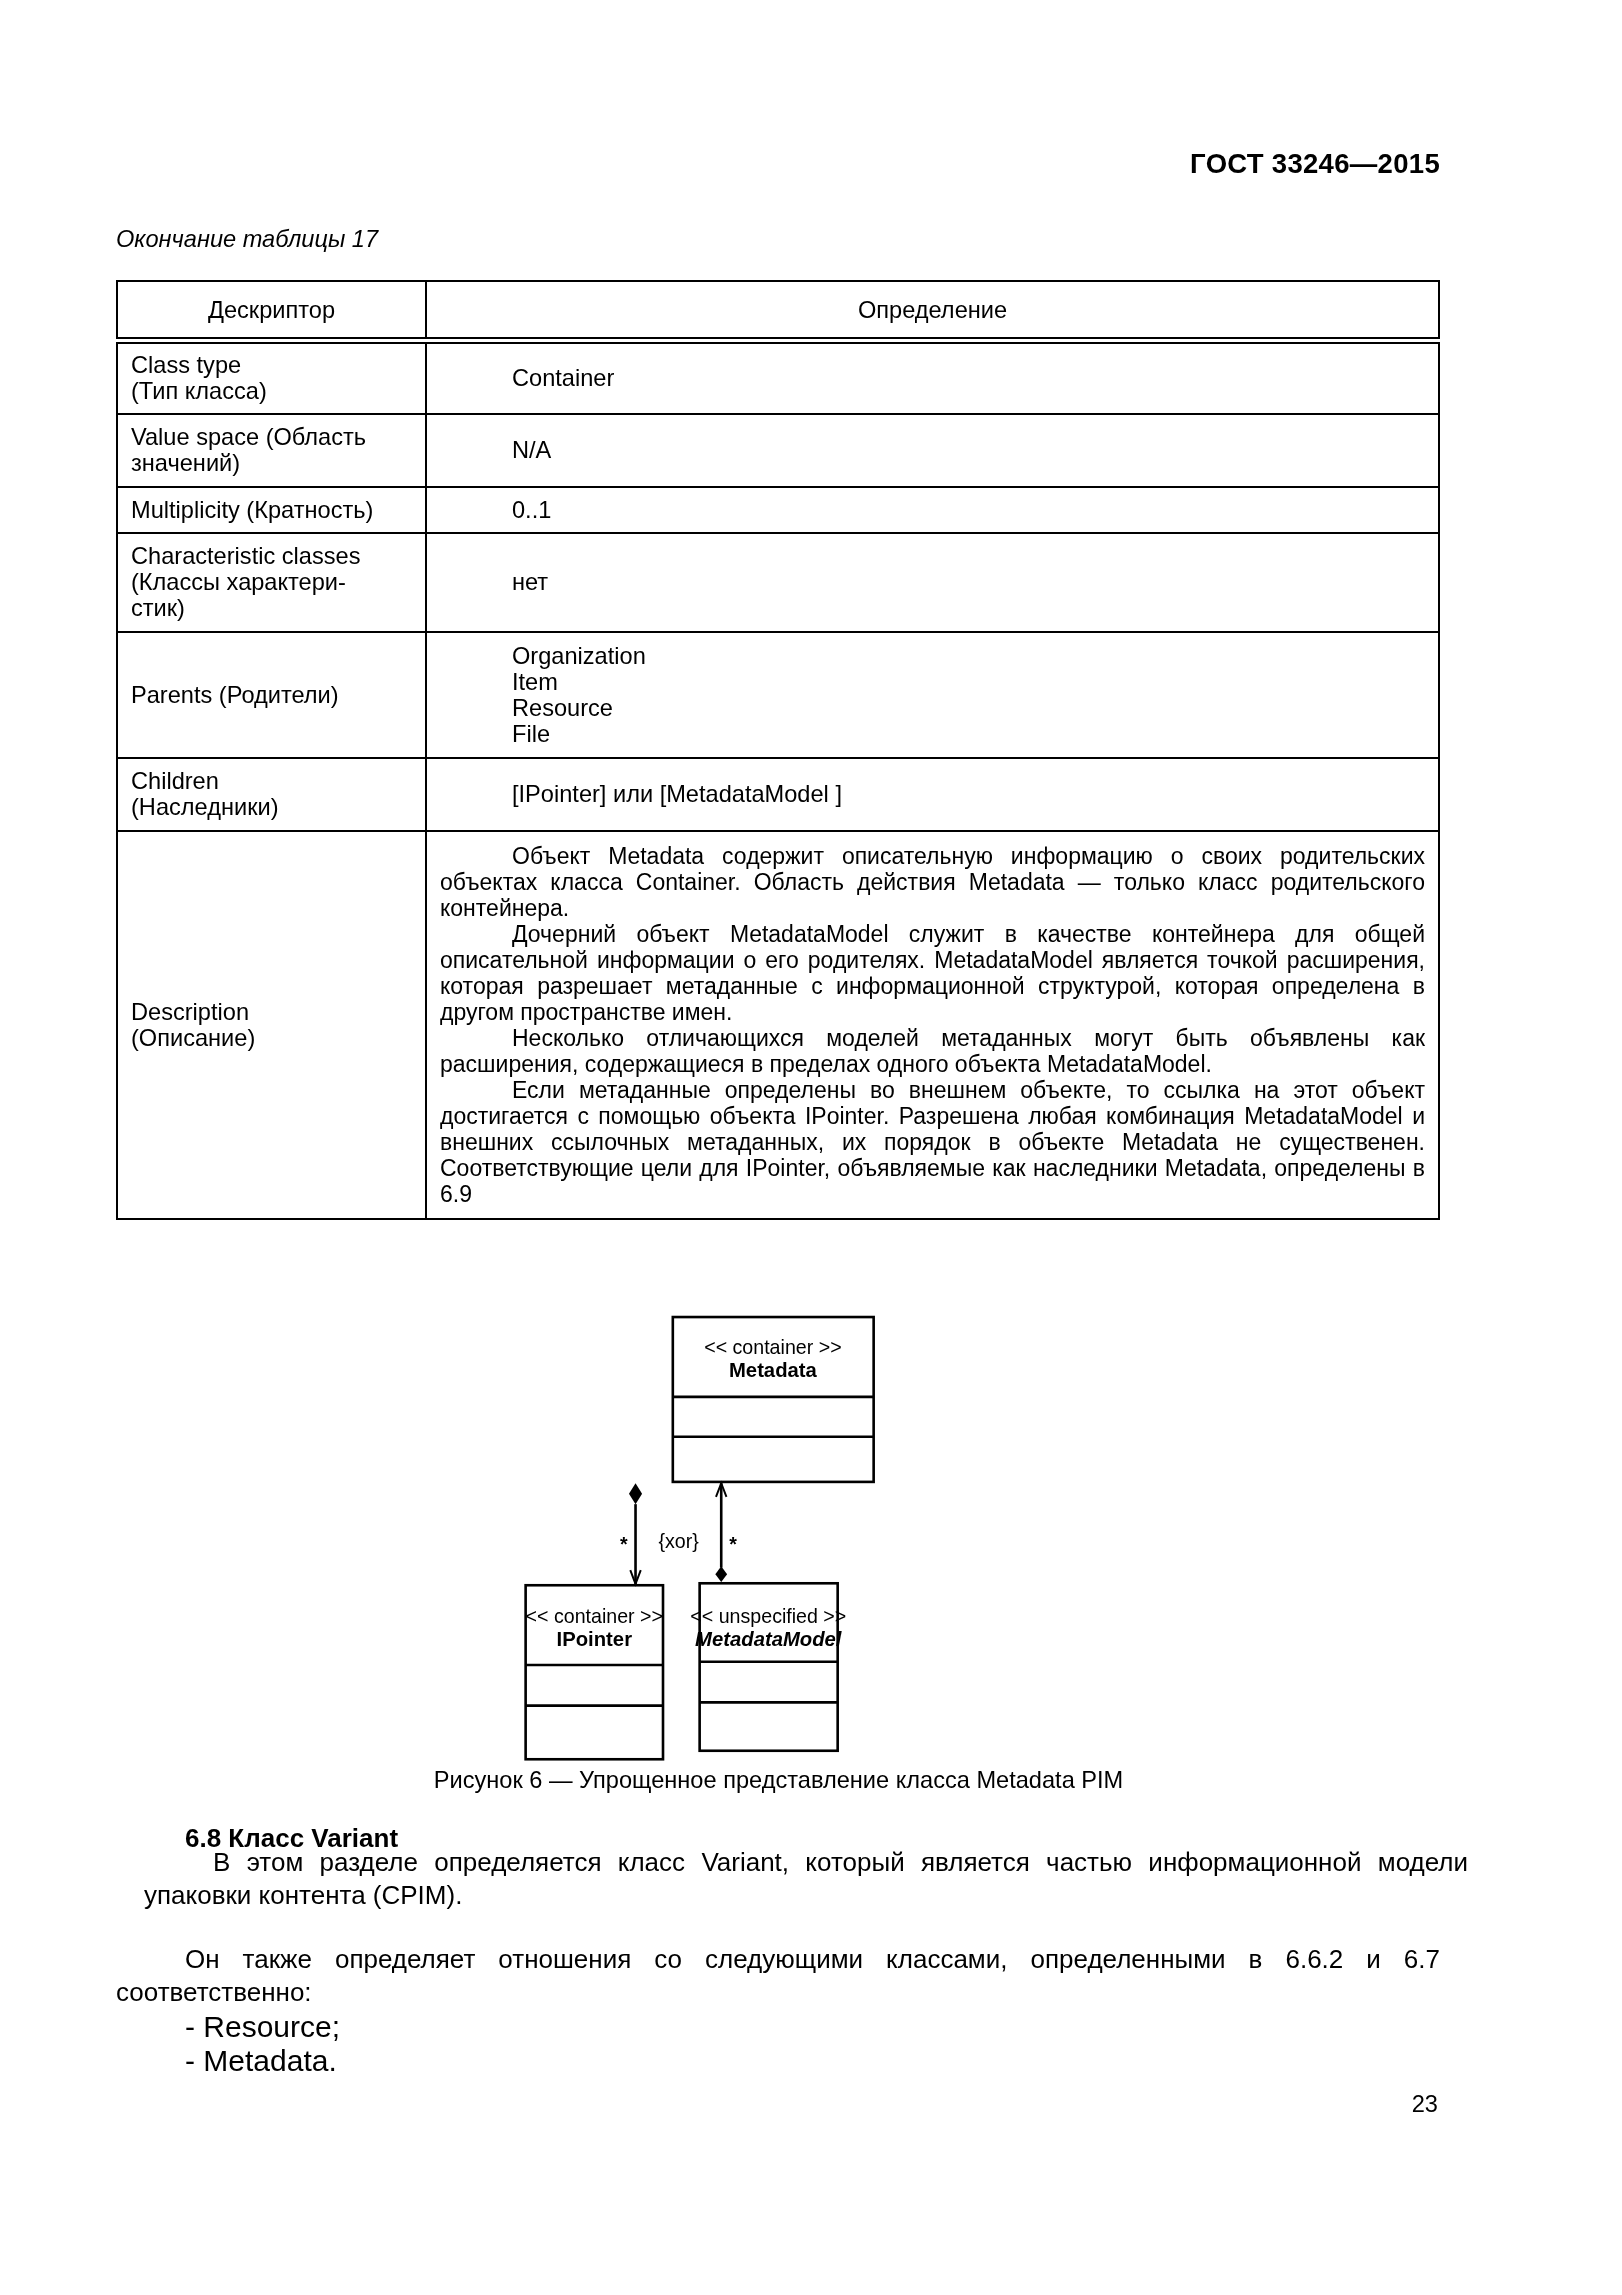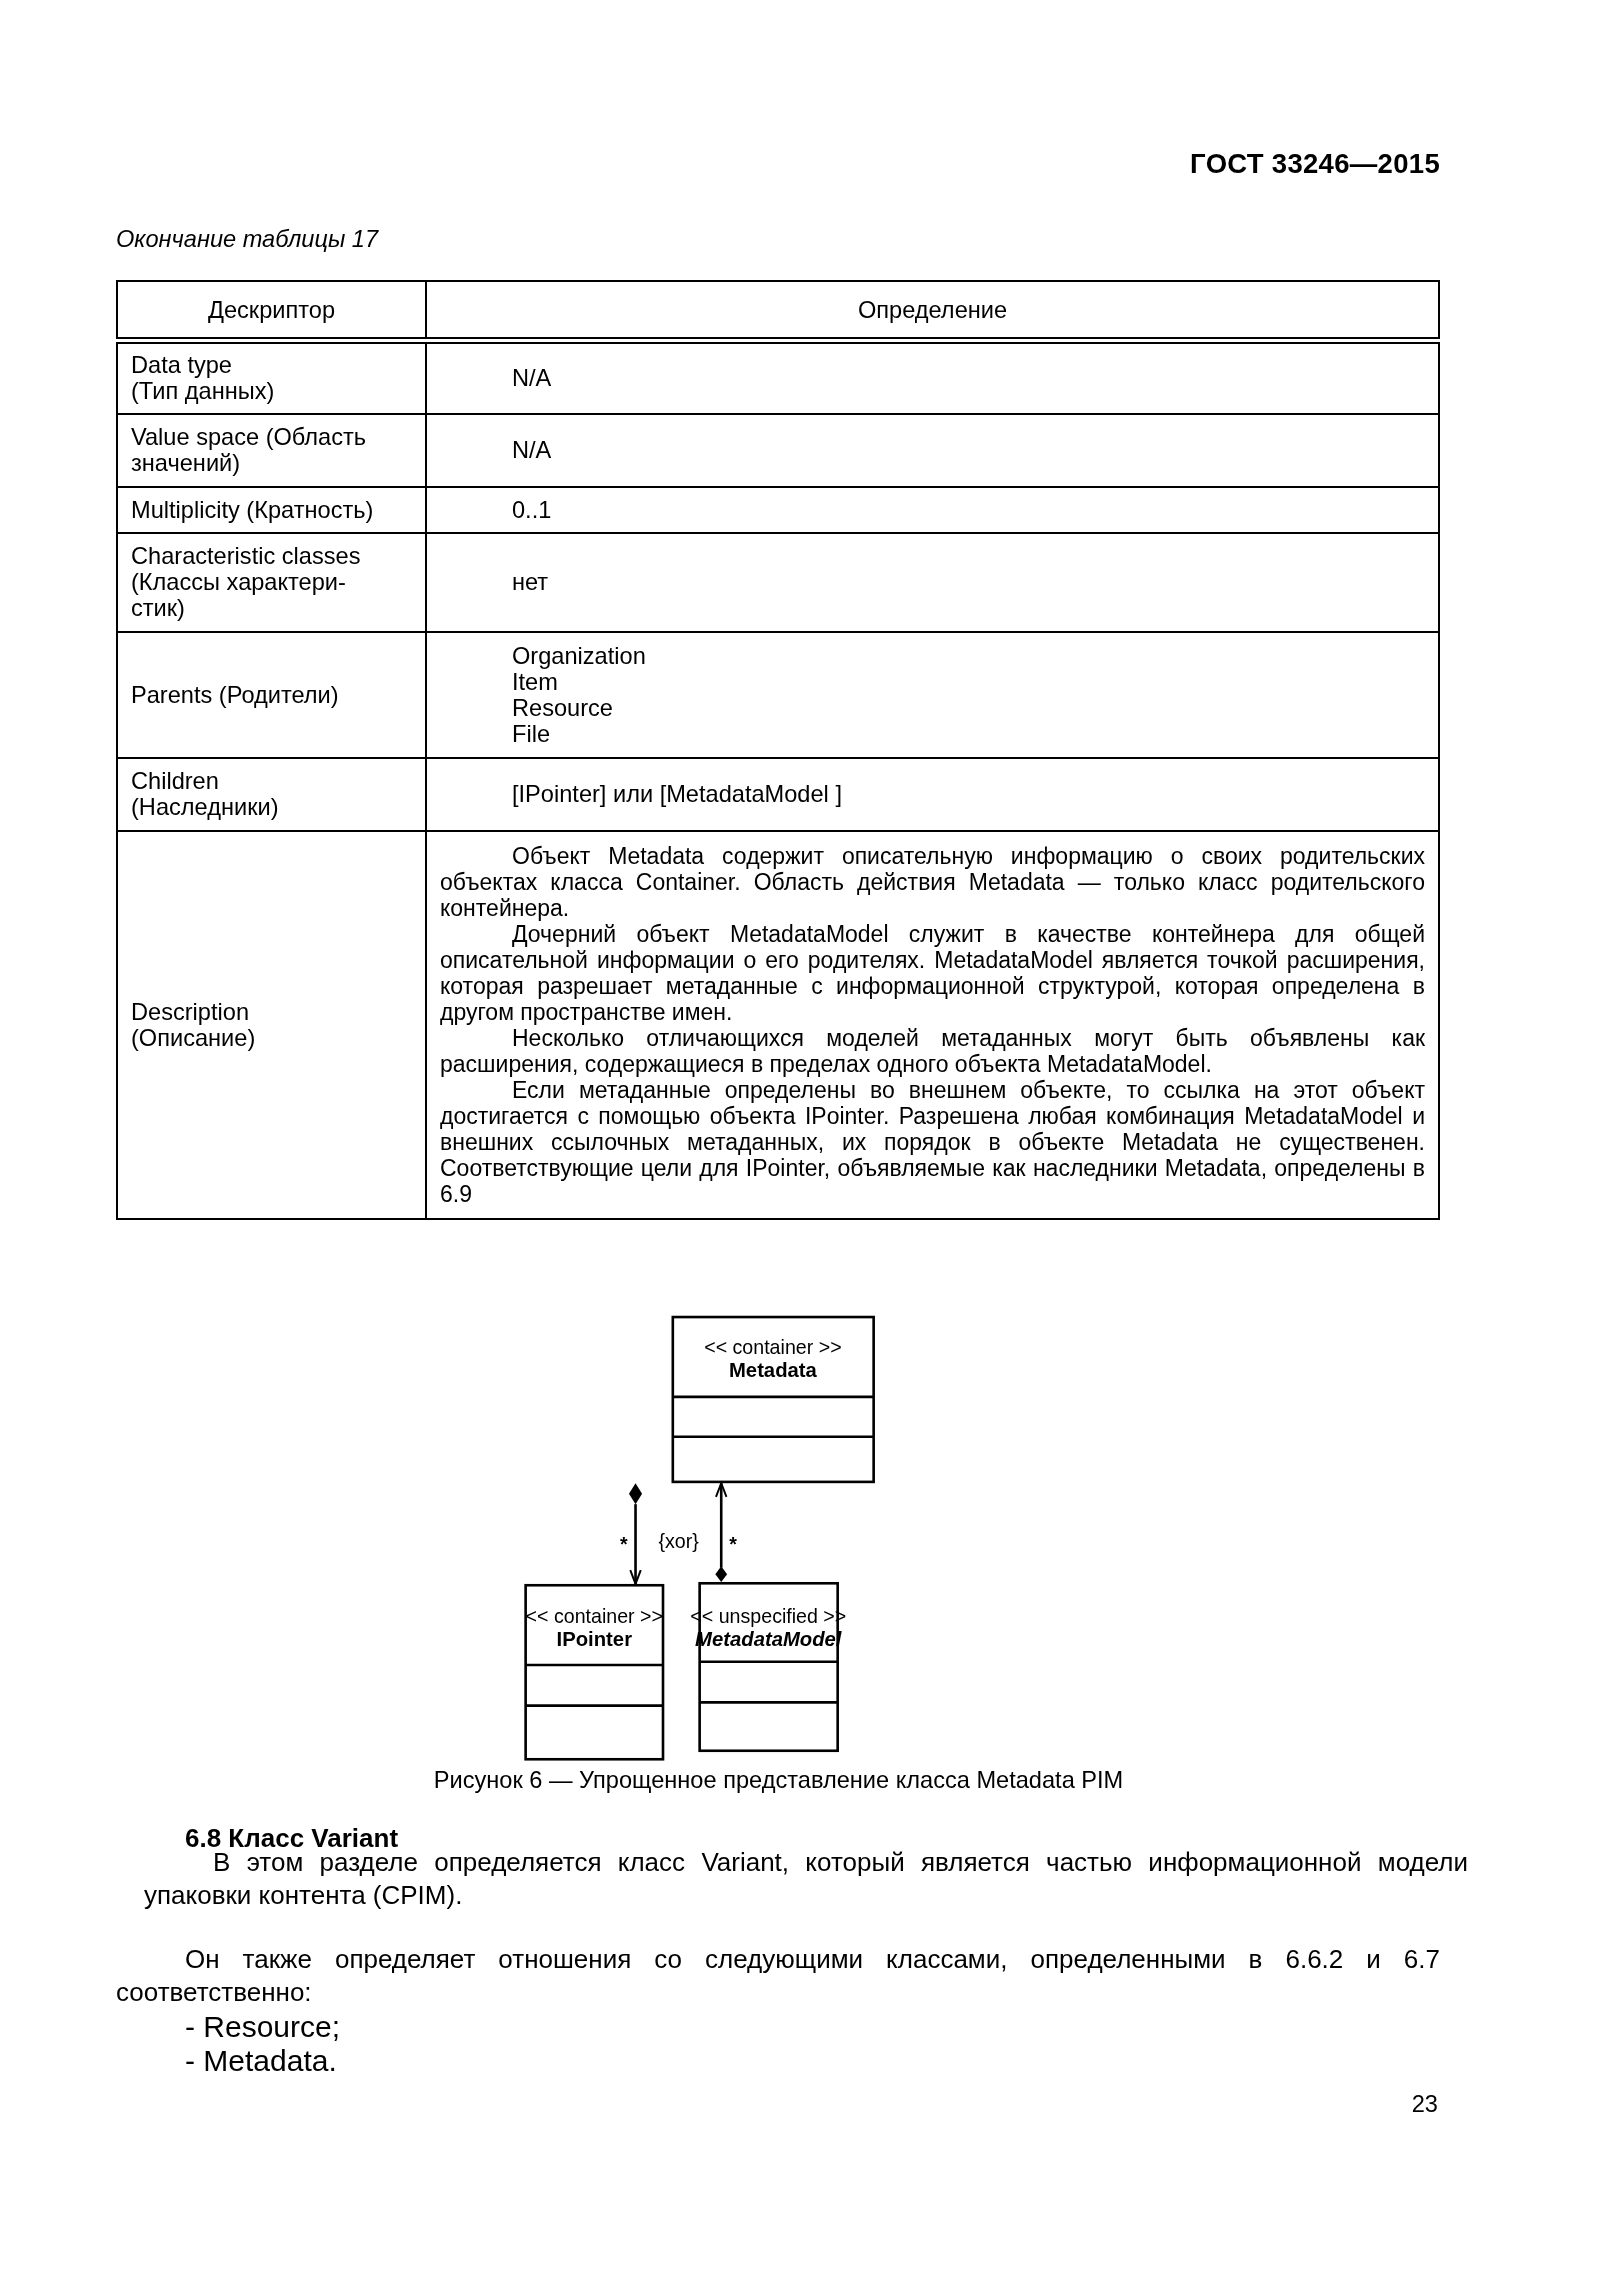--- a/index.html
+++ b/index.html
@@ -49,25 +49,25 @@
 <table id="spec-table" class="abs">
   <thead>
     <tr>
       <th class="col-desc" style="text-align:center">Дескриптор</th>
       <th>Определение</th>
     </tr>
   </thead>
   <tbody id="table-body">
       <tr class="row-h1">
         <td class="col-desc">
-          <span class="list-line">Data type</span>
-          <span class="list-line">(Тип данных)</span>
+          <span class="list-line">Class type</span>
+          <span class="list-line">(Тип класса)</span>
         </td>
         <td class="col-def">
-          <span class="list-line">N/A</span>
+          <span class="list-line">Container</span>
         </td>
       </tr>
       <tr class="row-h1">
         <td class="col-desc">
           <span class="list-line">Value space (Область</span>
           <span class="list-line">значений)</span>
         </td>
         <td class="col-def">
           <span class="list-line">N/A</span>
         </td>

